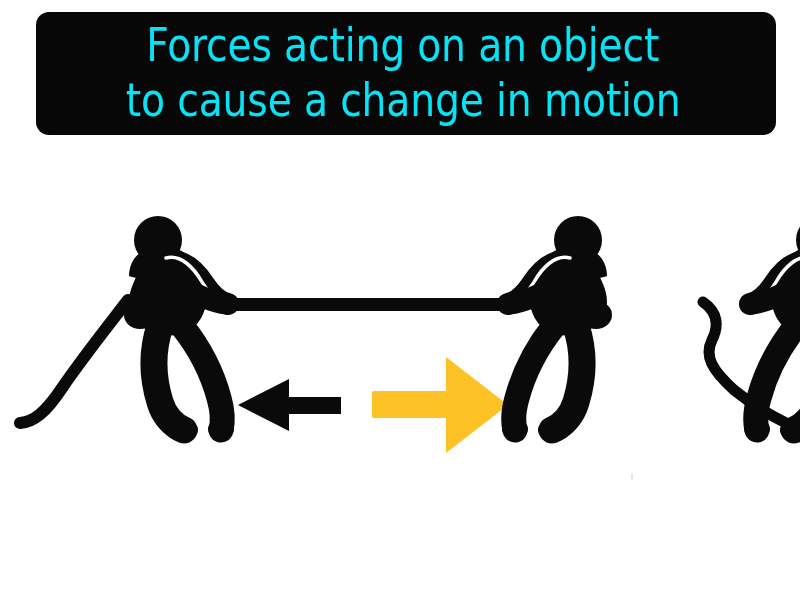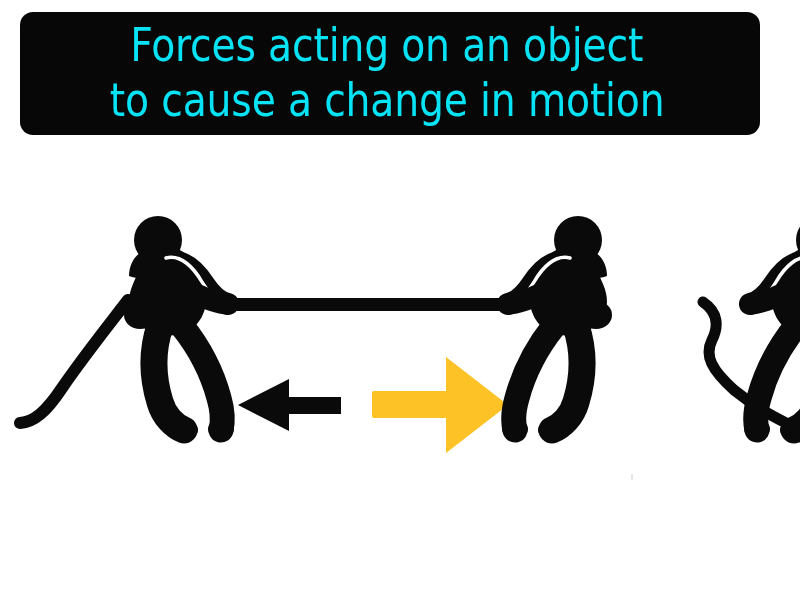--- a/index.html
+++ b/index.html
@@ -18,21 +18,21 @@
   #stage {
     position: relative;
     width: 800px;
     height: 600px;
     background: #ffffff;
   }
 
   
   #title-card {
     position: absolute;
-    left: 20px;
+    left: 36px;
     top: 12px;
     width: 740px;
     height: 123px;
     background: #070707;
     border-radius: 13px;
     display: flex;
     flex-direction: column;
     align-items: center;
     justify-content: center;
     box-sizing: border-box;

